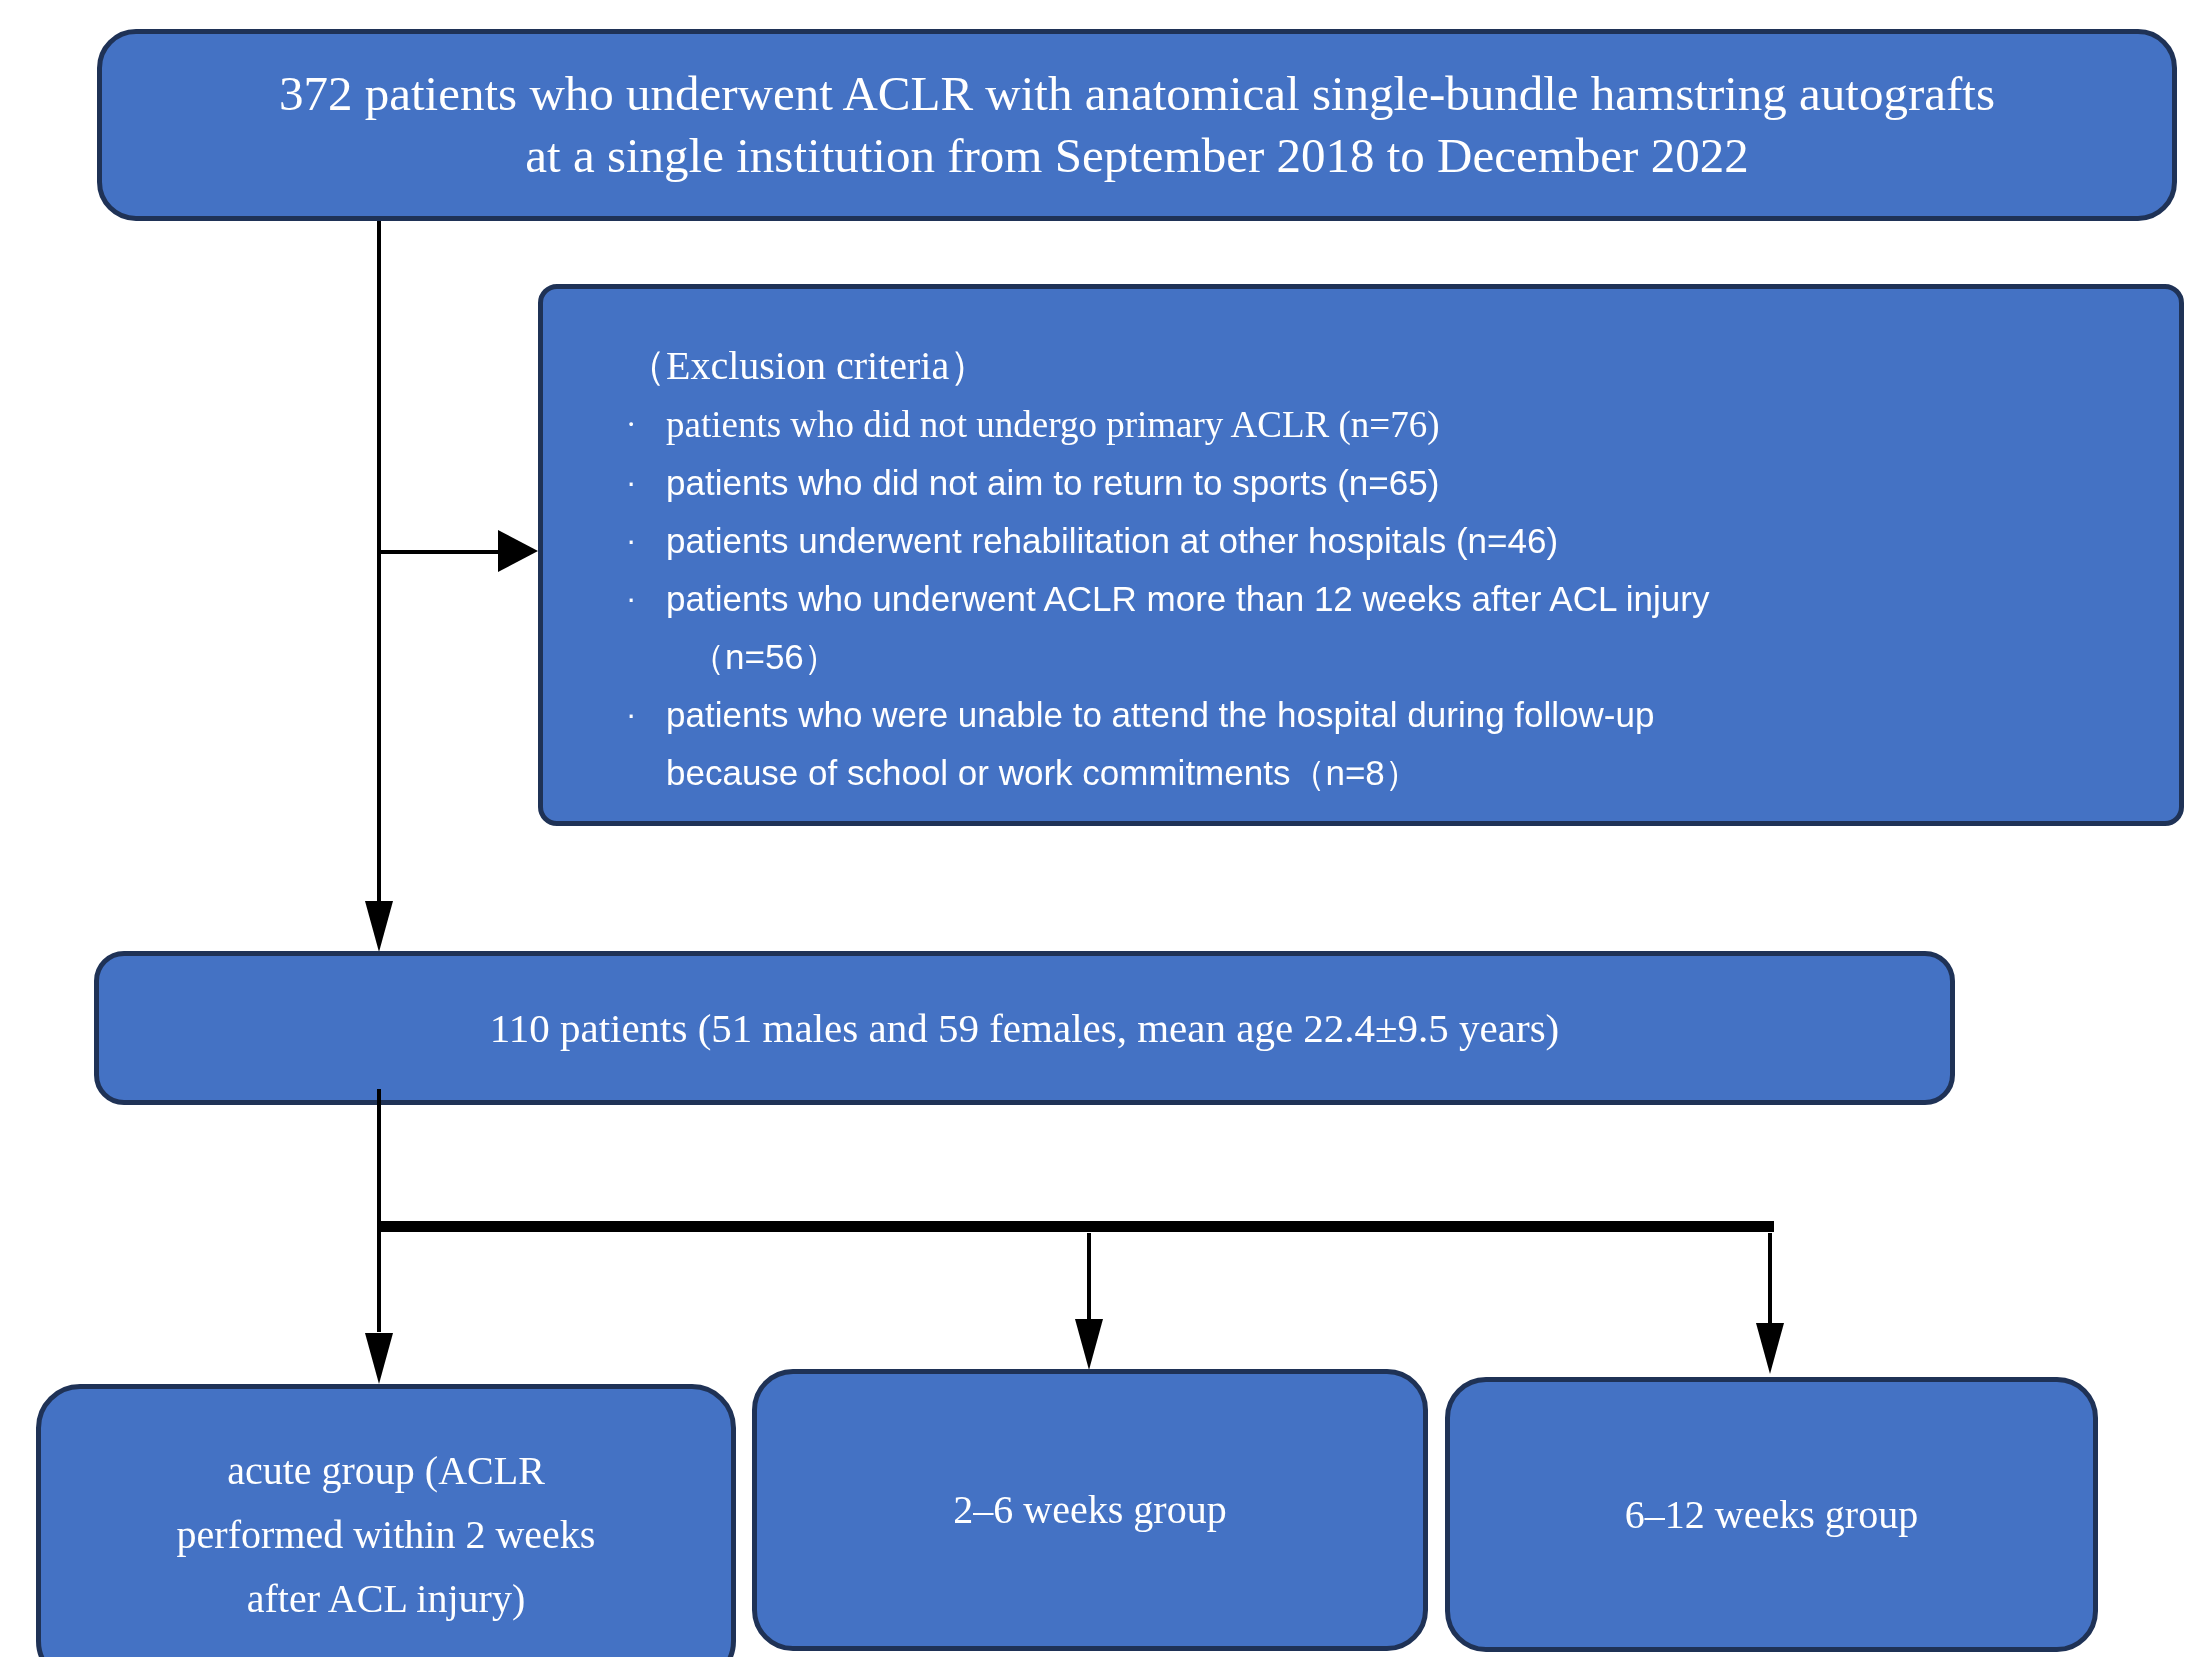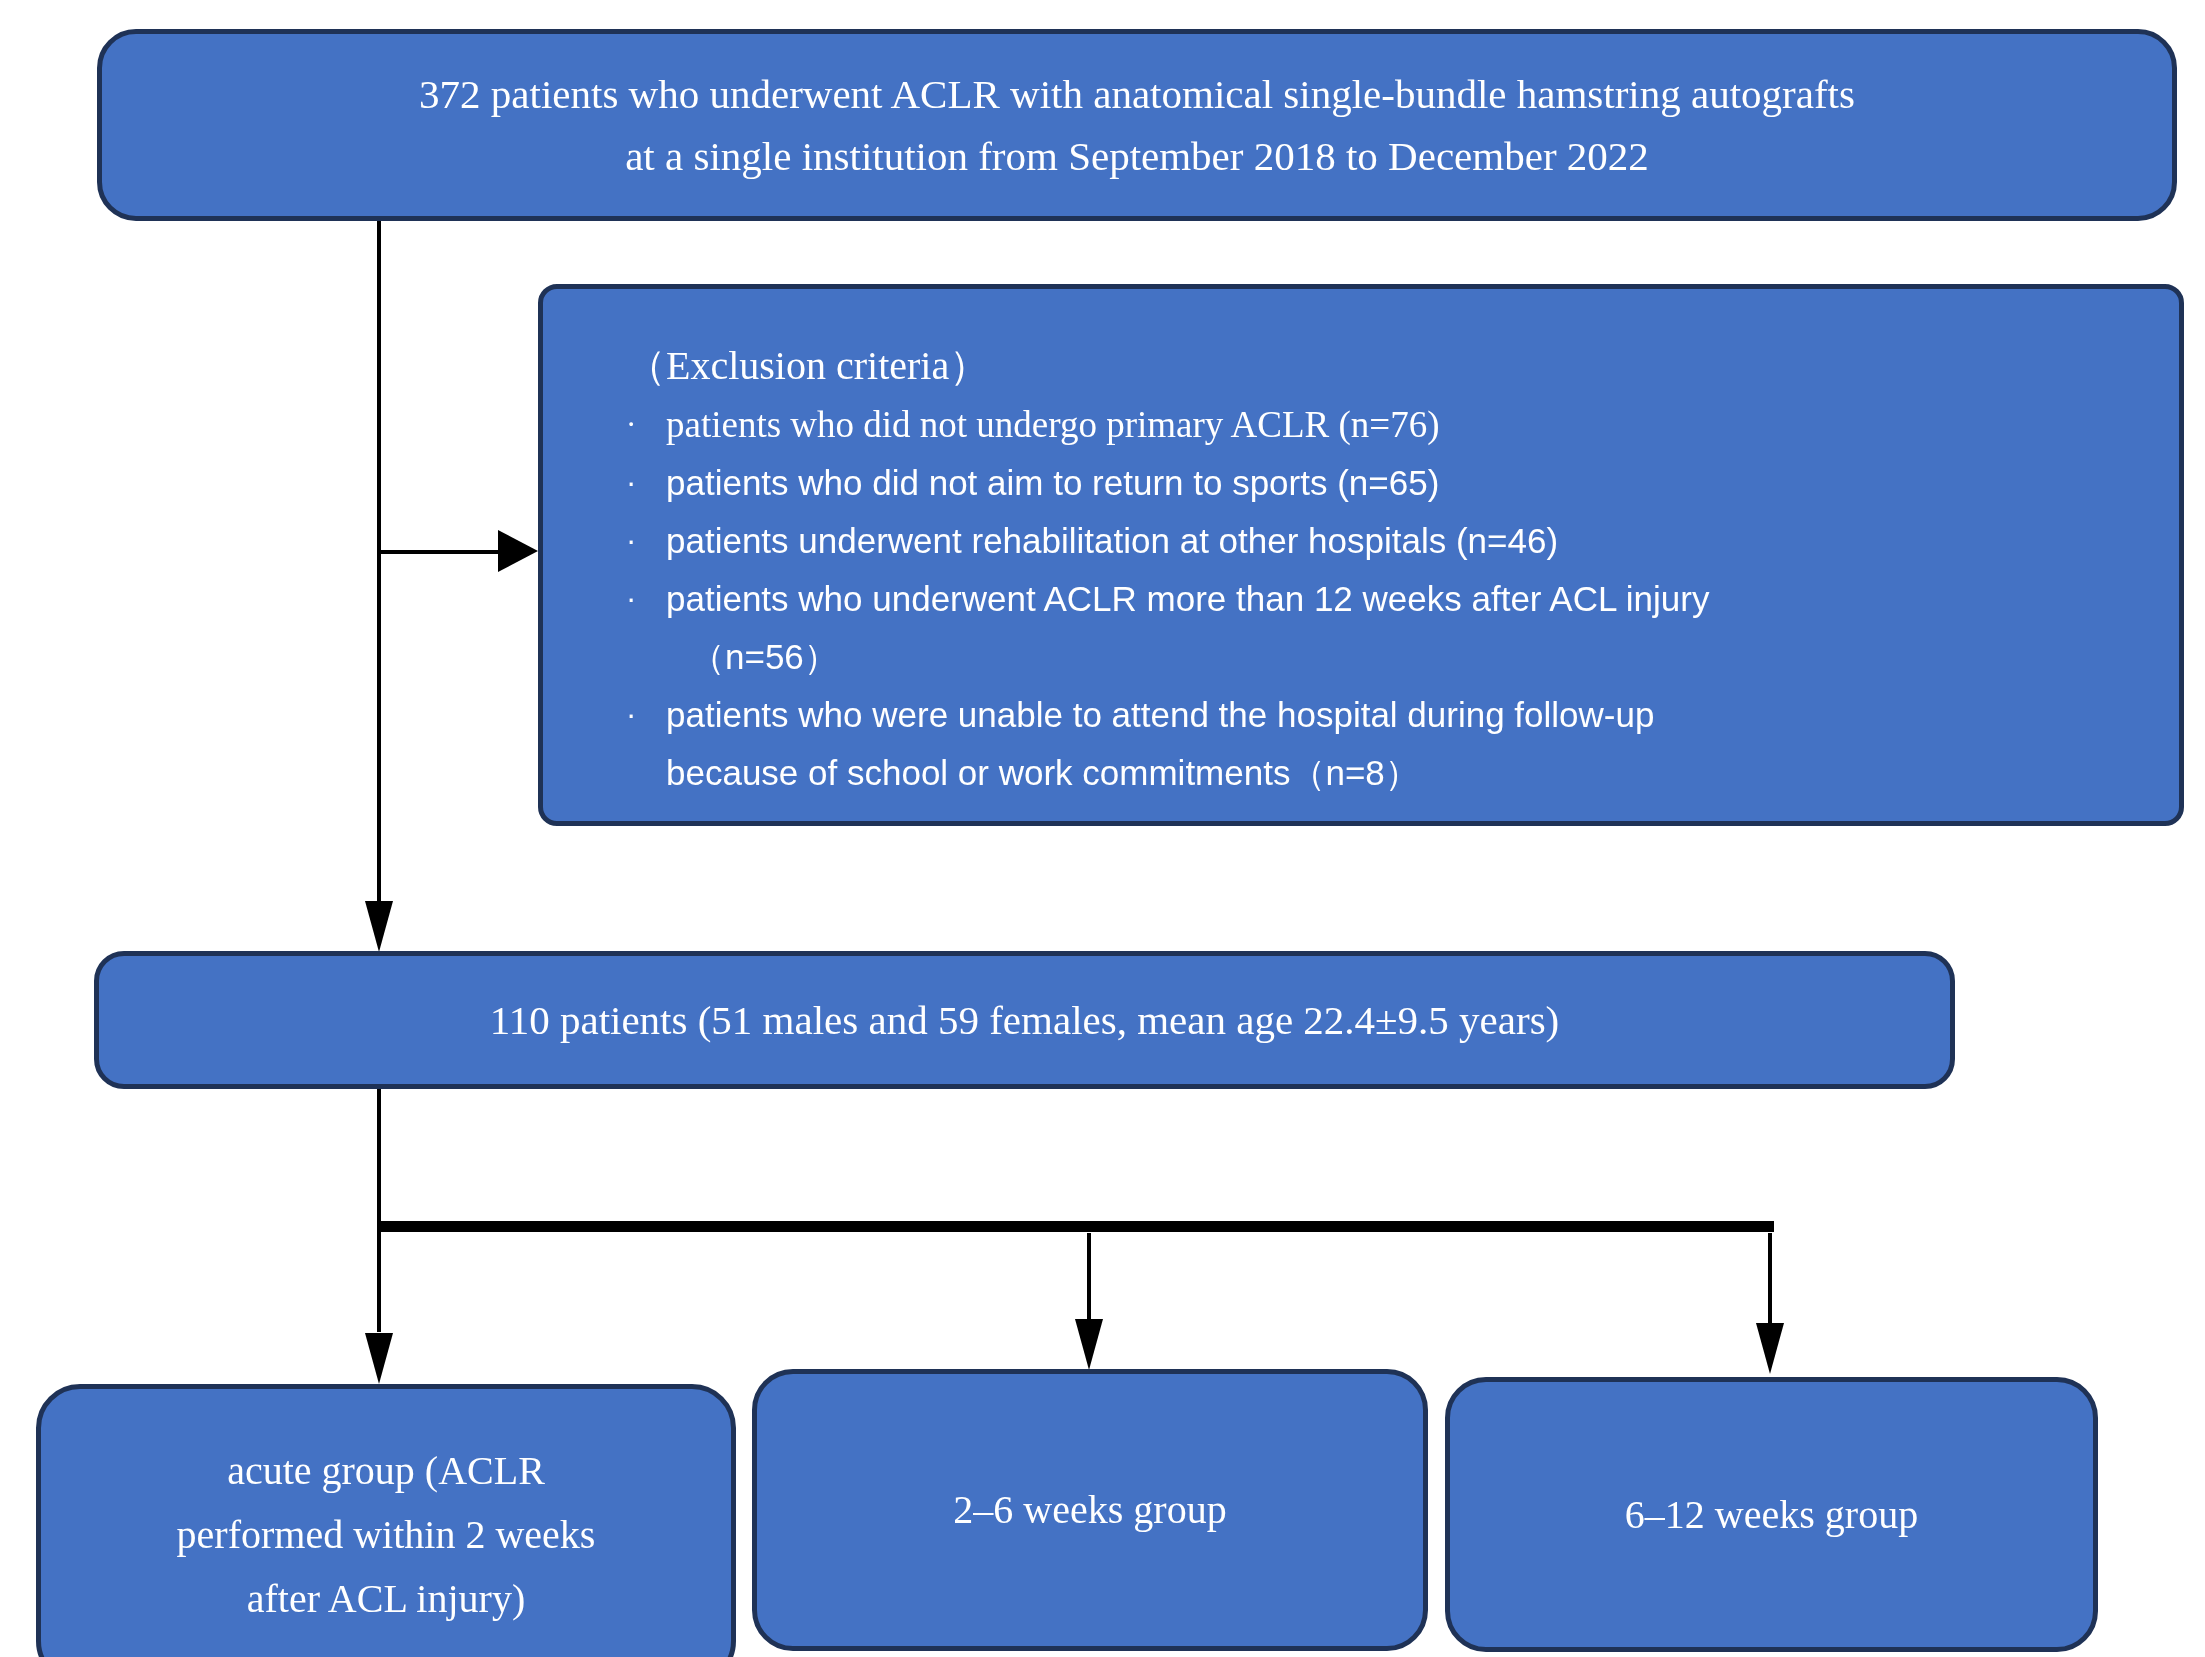--- a/index.html
+++ b/index.html
@@ -6,36 +6,36 @@
   .canvas{position:relative;width:2205px;height:1658px;background:#ffffff;overflow:hidden;
           font-family:"Liberation Serif",serif;}
   .box{position:absolute;background:#4472C4;border:5.5px solid #1f3256;color:#ffffff;
        box-sizing:border-box;}
   .flexcenter{display:flex;flex-direction:column;align-items:center;justify-content:center;
        text-align:center;}
   .line{display:block;}
 
   
   .top-box{left:97px;top:29px;width:2080px;height:192px;border-radius:39px;
-           font-size:41px;line-height:62px;}
+           font-size:49px;line-height:62px;}
 
   
   .excl-box{left:538px;top:284px;width:1646px;height:542px;border-radius:19px;
             padding:47px 50px 4px 83px;}
   .excl-title{font-size:40px;line-height:60px;}
   .excl-item{display:flex;font-size:35px;line-height:58px;
              font-family:"Liberation Sans",sans-serif;}
   .excl-item.serif-item{font-family:"Liberation Serif",serif;font-size:37px;}
   .bullet{flex:0 0 40px;width:40px;font-size:31px;}
   .itext{flex:1;}
   .cont-indent{display:block;margin-left:24px;}
   .cont-flush{display:block;}
 
   
-  .cohort-box{left:94px;top:951px;width:1861px;height:138px;border-radius:30px;
+  .cohort-box{left:94px;top:951px;width:1861px;height:154px;border-radius:30px;
               font-size:41px;}
 
   
   .group-box{font-size:40px;line-height:64px;}
   .group-0{left:36px;top:1384px;width:700px;height:301px;border-radius:44px;}
   .group-1{left:752px;top:1369px;width:676px;height:282px;border-radius:41px;}
   .group-2{left:1445px;top:1377px;width:653px;height:275px;border-radius:41px;}
 
   
   .vline{position:absolute;width:3.9px;background:#000;}

